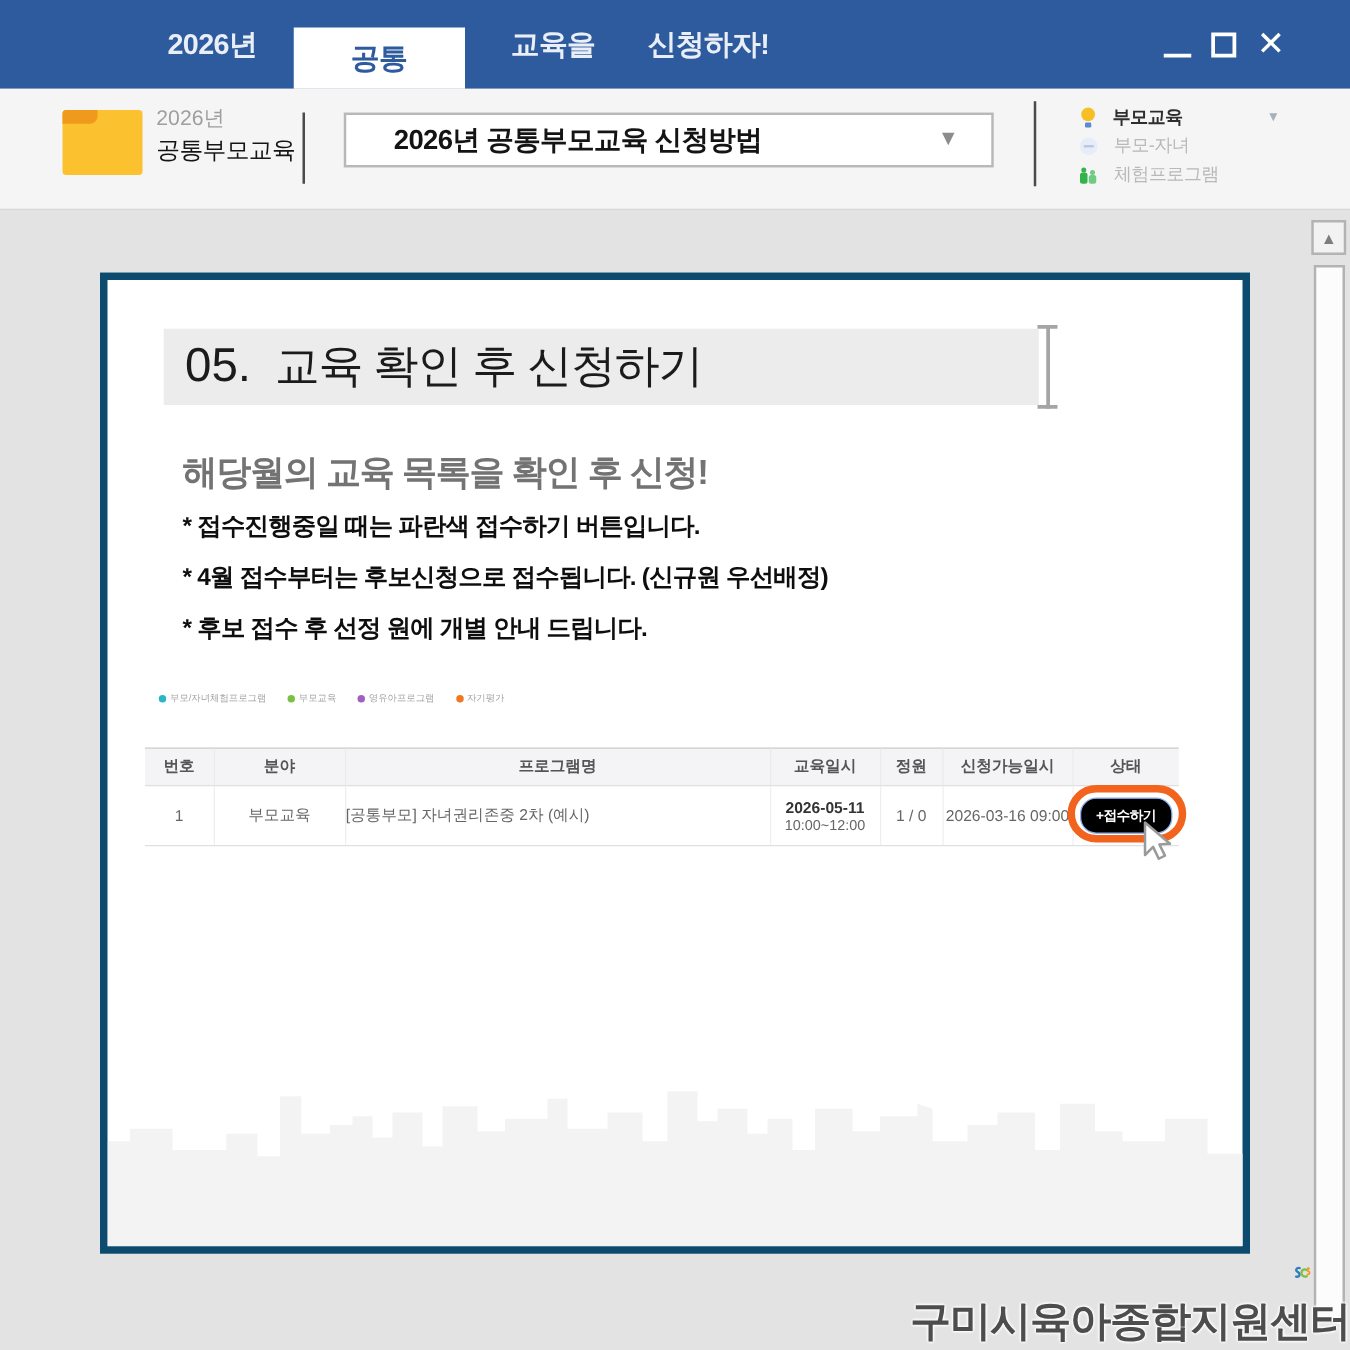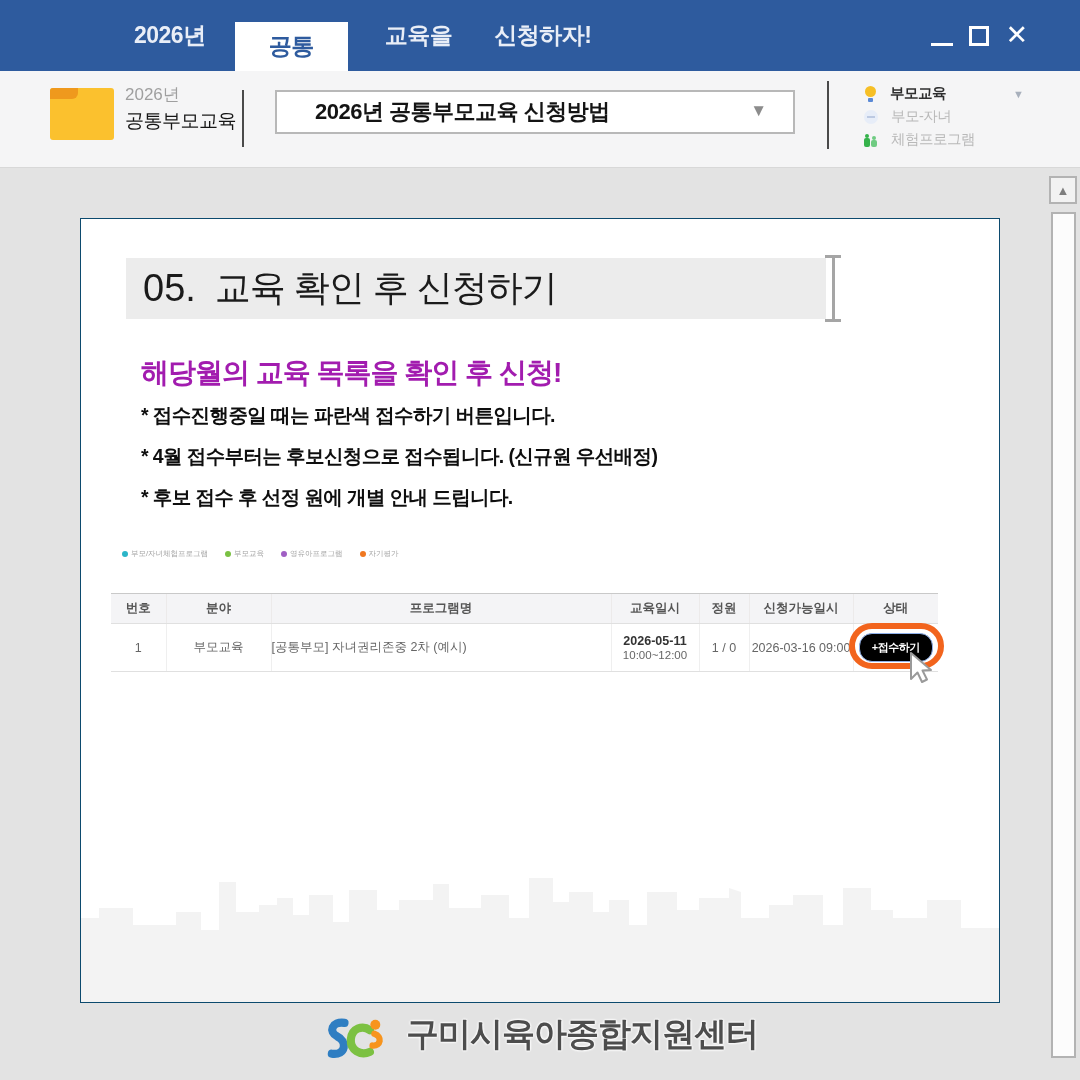--- a/index.html
+++ b/index.html
@@ -8,21 +8,21 @@
     font-family:"Liberation Sans","DejaVu Sans",sans-serif;
     background:#e3e3e3; overflow:hidden; position:relative;
   }
 
   
   .navbar { position:absolute; left:0; top:0; width:1080px; height:71px; background:#2e5b9e; }
   .nav-tabs { position:absolute; left:113px; top:0; height:71px; display:flex; align-items:center; }
   .nav-tab { color:#e9eef7; font-size:23px; font-weight:600; padding:0 21px; letter-spacing:-0.5px; }
   .nav-tab.active {
     background:#ffffff; color:#2e5b9e; height:49px; margin-top:22px;
-    display:flex; align-items:center; padding:0 34px; margin-left:8px; margin-right:16px;
+    display:flex; align-items:center; padding:0 46px; margin-left:8px; margin-right:16px;
   }
   .win-controls { position:absolute; right:52px; top:0; height:71px; display:flex; align-items:center; gap:16px; }
   .win-min { width:22px; height:3px; background:#fff; margin-top:18px; }
   .win-max { width:20px; height:20px; border:3px solid #fff; }
   .win-close { color:#fff; font-size:27px; line-height:27px; font-weight:400; }
 
   
   .header { position:absolute; left:0; top:71px; width:1080px; height:97px; background:#f5f5f6; border-bottom:1px solid #d8d8d8; }
   .folder-icon { position:absolute; left:50px; top:17px; width:64px; height:52px; background:#fbc12e; border-radius:3px; }
   .folder-icon::before { content:""; position:absolute; left:0; top:0; width:28px; height:11px; background:#ef991d; border-radius:3px 0 6px 0; }
@@ -52,30 +52,30 @@
   .ico-people i.p1 { left:0; }
   .ico-people i.p2 { left:7px; height:7px; background:#6fcb82; }
   .ico-people i.p2::before { background:#6fcb82; }
 
   
   .scroll-up { position:absolute; left:1049px; top:176px; width:28px; height:28px; background:#f2f2f2; border:2px solid #b3b3b3;
                display:flex; align-items:center; justify-content:center; color:#7d7d7d; font-size:13px; }
   .scroll-thumb { position:absolute; left:1051px; top:212px; width:25px; height:846px; background:#fcfcfc; border:2px solid #b3b3b3; }
 
   
-  .card { position:absolute; left:80px; top:218px; width:920px; height:785px; background:#fff; border:1px solid #0c4a6e; overflow:hidden; }
+  .card { position:absolute; left:80px; top:218px; width:920px; height:785px; background:#fff; border:6px solid #0c4a6e; overflow:hidden; }
   .title-band { position:absolute; left:45px; top:39px; width:700px; height:61px; background:#ececec; display:flex; align-items:center; padding-left:17px; }
   .title-num { font-size:38px; font-weight:500; color:#1b1b1b; }
   .title-text { font-size:36px; font-weight:500; color:#1b1b1b; margin-left:19px; letter-spacing:-1px; }
   .ibeam { position:absolute; left:744px; top:36px; width:16px; height:67px; }
   .ibeam::before { content:""; position:absolute; left:6.5px; top:0; width:3px; height:67px; background:#a5a5a5; }
   .ibeam i, .ibeam b { position:absolute; left:0; width:16px; height:3px; background:#a5a5a5; }
   .ibeam i { top:0; } .ibeam b { bottom:0; }
 
-  .subtitle { position:absolute; left:60px; top:135px; font-size:28px; font-weight:700; color:#a21caf; letter-spacing:-1px; }
+  .subtitle { position:absolute; left:60px; top:135px; font-size:28px; font-weight:700; color:#737373; letter-spacing:-1px; }
   .bullets { position:absolute; left:60px; top:176px; }
   .bullet { font-size:19.5px; font-weight:600; color:#0e0e0e; letter-spacing:-0.6px; height:41px; display:flex; align-items:center; }
 
   .legend { position:absolute; left:41px; top:330px; display:flex; gap:17px; align-items:center; }
   .legend-item { display:flex; align-items:center; gap:3px; font-size:7.5px; color:#a3a3a3; }
   .legend-dot { width:6px; height:6px; border-radius:50%; }
   .ld-0 { background:#2bb5c8; } .ld-1 { background:#7ac143; } .ld-2 { background:#a05fc4; } .ld-3 { background:#f07820; }
 
   
   .ed-table { position:absolute; left:30px; top:374px; width:827px; border-collapse:collapse; table-layout:fixed; }
@@ -90,21 +90,21 @@
   .td-date span { font-size:11.5px; color:#666; }
   .apply-btn { display:inline-block; background:#000000; color:#fff; font-size:11px; font-weight:700; border:1px solid #8fb0ea;
                border-radius:13px; padding:6px 12px; letter-spacing:-0.5px; }
   .highlight-ring { position:absolute; left:768px; top:404px; width:95px; height:46px; border:6px solid #f2641d; border-radius:26px; }
   .cursor-arrow { position:absolute; left:822px; top:432px; width:36px; height:36px; }
 
   
   .skyline { position:absolute; left:0; bottom:0; width:918px; height:132px; }
 
   
-  .footer { position:absolute; left:0; top:1012px; width:1080px; height:68px; display:flex; align-items:flex-start; justify-content:center; gap:10px; }
+  .footer { position:absolute; left:0; top:1012px; width:1080px; height:68px; display:flex; align-items:flex-end; justify-content:center; gap:10px;flex-direction:column; }
   .footer-text { font-size:33px; font-weight:700; color:#4d4d4d; letter-spacing:-1px;
                  text-shadow:0 0 2px #fff,0 0 2px #fff,0 0 3px #fff,0 0 3px #fff; }
 </style>
 </head>
 <body>
 
 <div class="navbar">
   <div class="nav-tabs">
     <div class="nav-tab">2026년</div>
     <div class="nav-tab active">공통</div>

